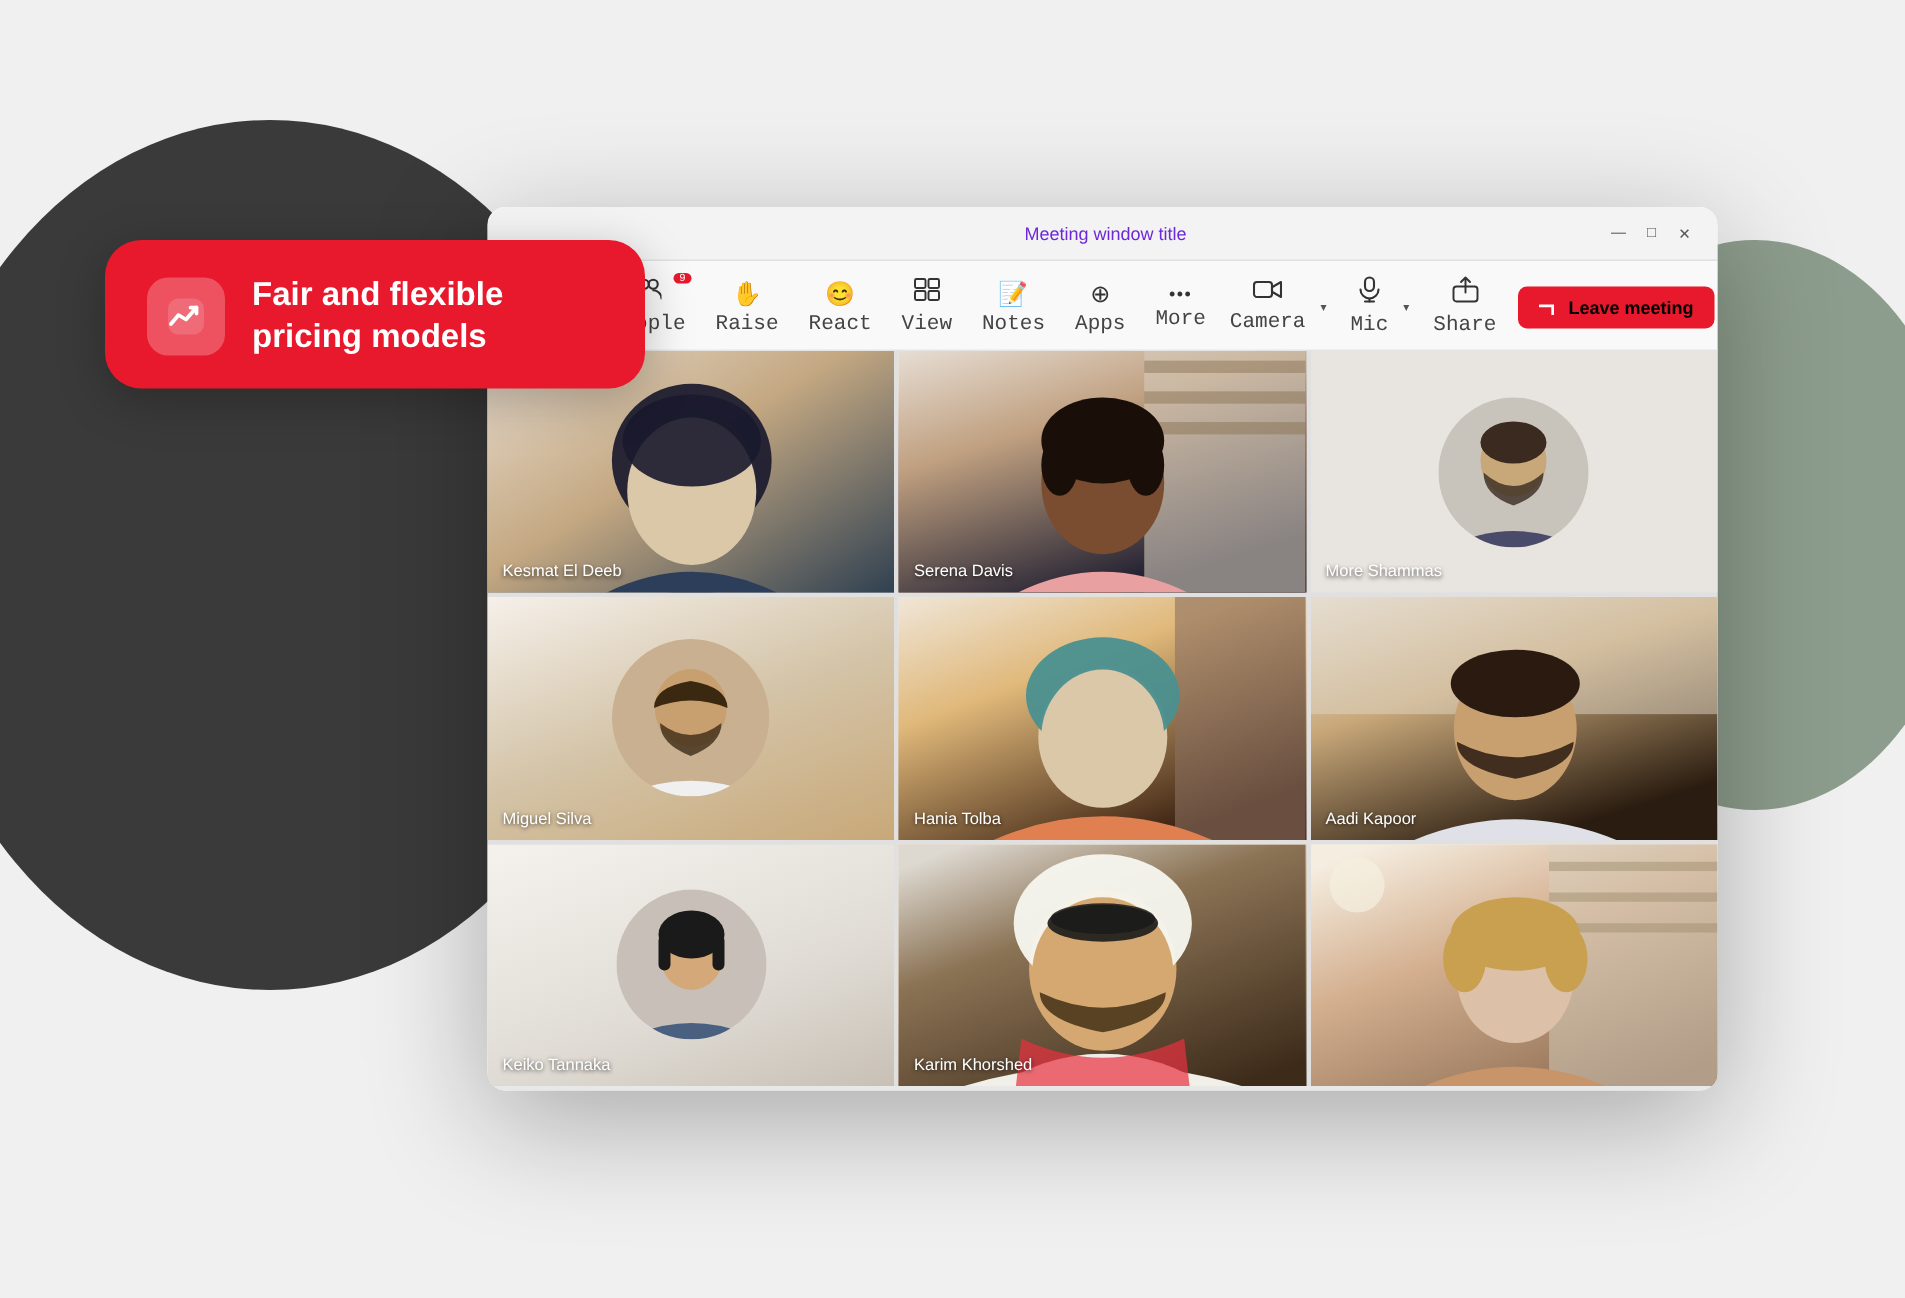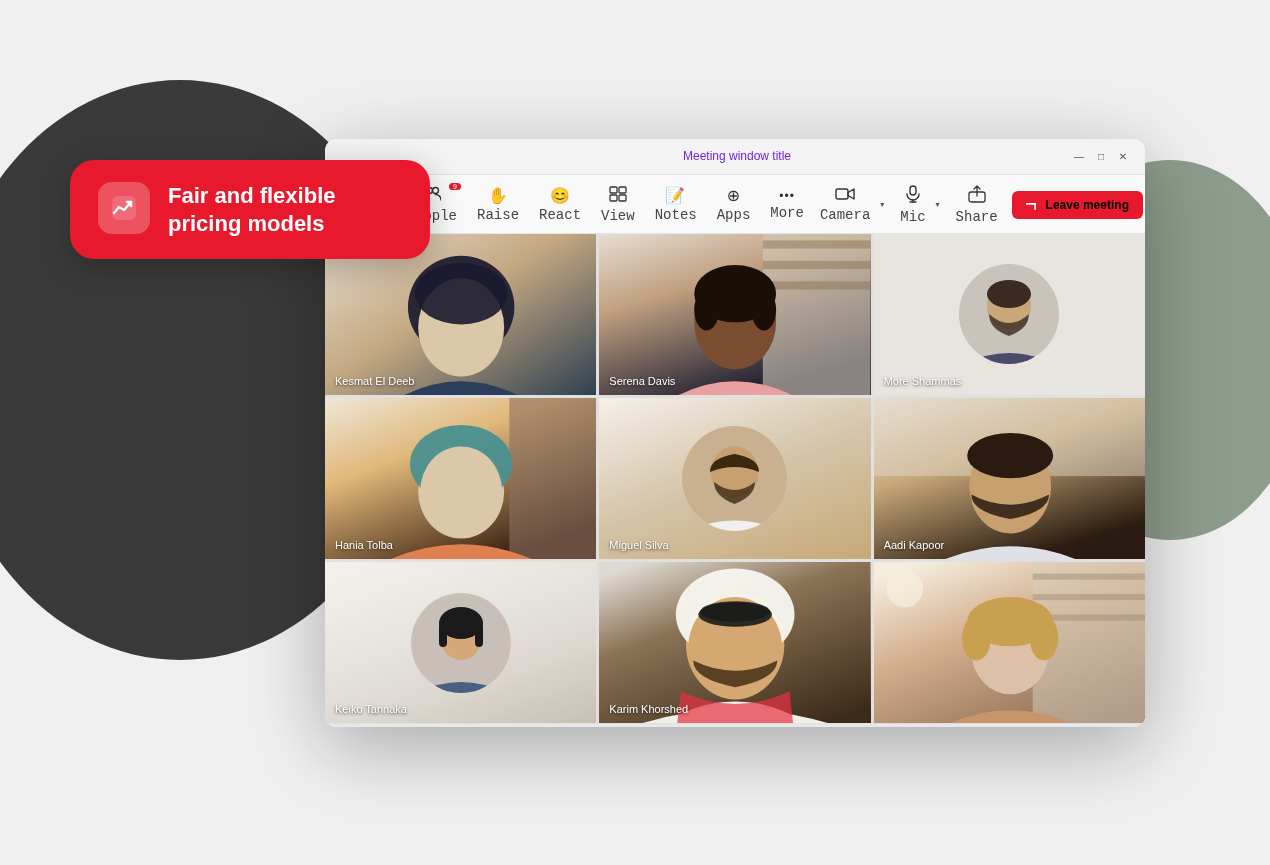--- a/index.html
+++ b/index.html
@@ -44,21 +44,21 @@
     
     .badge-container {
       position: absolute;
       left: 70px;
       top: 160px;
       z-index: 10;
       background: #e8192c;
       border-radius: 24px;
       padding: 22px 28px;
       display: flex;
-      align-items: flex-start;
+      align-items: flex-end;
       gap: 18px;
       max-width: 360px;
       box-shadow: 0 8px 32px rgba(0,0,0,0.25);
     }
 
     .badge-icon-wrap {
       width: 52px;
       height: 52px;
       background: rgba(255,255,255,0.25);
       border-radius: 14px;
@@ -460,20 +460,36 @@
 
             <path d="M30 50 Q50 68 70 50 Q70 65 50 72 Q30 65 30 50" fill="#3a2a20" opacity="0.8"></path>
 
             <path d="M5 100 Q50 78 95 100" fill="#4a4a6a"></path>
           </svg>
         </div>
       </div>
       <span class="video-name">More Shammas</span>
     </div>
 
+    <div class="video-cell face-miguel" style="background:#f0ece6;display:flex;align-items:center;justify-content:center;">
+      <div style="width:100%;height:100%;display:flex;align-items:center;justify-content:center;background: linear-gradient(160deg,#f5f0ea 0%,#d4c4a8 50%,#c8a878 100%);">
+        <div style="width:105px;height:105px;border-radius:50%;overflow:hidden;background:#d4c0a0;display:flex;align-items:center;justify-content:center;">
+          <svg width="105" height="105" viewBox="0 0 105 105" xmlns="http://www.w3.org/2000/svg">
+            <circle cx="52.5" cy="52.5" r="52.5" fill="#c8b090"></circle>
+            <ellipse cx="52.5" cy="46" rx="24" ry="26" fill="#c8a070"></ellipse>
+            <path d="M28 46 Q52.5 36 77 46 Q77 32 52.5 28 Q28 32 28 46" fill="#3a2810"></path>
+
+            <path d="M32 56 Q52.5 72 73 56 Q73 70 52.5 78 Q32 70 32 56" fill="#2a1a08" opacity="0.7"></path>
+            <path d="M5 105 Q52.5 84 100 105" fill="#f0f0f0"></path>
+          </svg>
+        </div>
+      </div>
+      <span class="video-name">Miguel Silva</span>
+    </div>
+
     <div class="video-cell face-hania">
       <svg width="100%" height="100%" viewBox="0 0 265 165" preserveAspectRatio="xMidYMid slice" xmlns="http://www.w3.org/2000/svg">
         <defs>
           <linearGradient id="g5" x1="0" y1="0" x2="0.6" y2="1">
             <stop offset="0%" stop-color="#f0e8dc"></stop>
             <stop offset="40%" stop-color="#e0b87a"></stop>
             <stop offset="100%" stop-color="#3a2010"></stop>
           </linearGradient>
         </defs>
         <rect width="265" height="165" fill="url(#g5)"></rect>
@@ -483,36 +499,20 @@
         <ellipse cx="133" cy="220" rx="90" ry="70" fill="#3a8080" opacity="0.9"></ellipse>
         <ellipse cx="133" cy="95" rx="42" ry="46" fill="#dbc8a8"></ellipse>
         <ellipse cx="133" cy="68" rx="50" ry="38" fill="#4a9090" opacity="0.95"></ellipse>
         <ellipse cx="133" cy="95" rx="40" ry="44" fill="#dbc8a8"></ellipse>
 
         <path d="M55 165 Q133 128 211 165" fill="#e08050"></path>
       </svg>
       <span class="video-name">Hania Tolba</span>
     </div>
 
-    <div class="video-cell face-miguel" style="background:#f0ece6;display:flex;align-items:center;justify-content:center;">
-      <div style="width:100%;height:100%;display:flex;align-items:center;justify-content:center;background: linear-gradient(160deg,#f5f0ea 0%,#d4c4a8 50%,#c8a878 100%);">
-        <div style="width:105px;height:105px;border-radius:50%;overflow:hidden;background:#d4c0a0;display:flex;align-items:center;justify-content:center;">
-          <svg width="105" height="105" viewBox="0 0 105 105" xmlns="http://www.w3.org/2000/svg">
-            <circle cx="52.5" cy="52.5" r="52.5" fill="#c8b090"></circle>
-            <ellipse cx="52.5" cy="46" rx="24" ry="26" fill="#c8a070"></ellipse>
-            <path d="M28 46 Q52.5 36 77 46 Q77 32 52.5 28 Q28 32 28 46" fill="#3a2810"></path>
-
-            <path d="M32 56 Q52.5 72 73 56 Q73 70 52.5 78 Q32 70 32 56" fill="#2a1a08" opacity="0.7"></path>
-            <path d="M5 105 Q52.5 84 100 105" fill="#f0f0f0"></path>
-          </svg>
-        </div>
-      </div>
-      <span class="video-name">Miguel Silva</span>
-    </div>
-
     <div class="video-cell face-aadi">
       <svg width="100%" height="100%" viewBox="0 0 265 165" preserveAspectRatio="xMidYMid slice" xmlns="http://www.w3.org/2000/svg">
         <defs>
           <linearGradient id="g6" x1="0" y1="0" x2="0.5" y2="1">
             <stop offset="0%" stop-color="#ede8e0"></stop>
             <stop offset="45%" stop-color="#c8a87a"></stop>
             <stop offset="100%" stop-color="#2a1c10"></stop>
           </linearGradient>
         </defs>
         <rect width="265" height="165" fill="url(#g6)"></rect>

